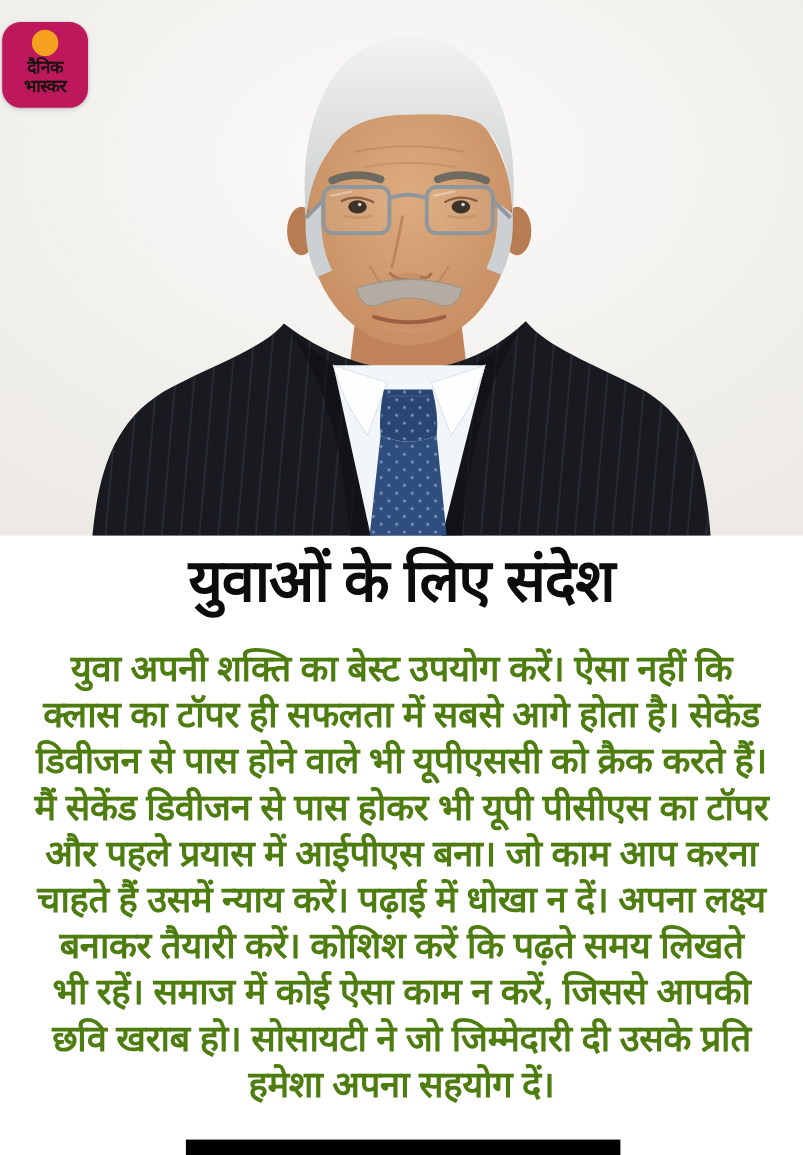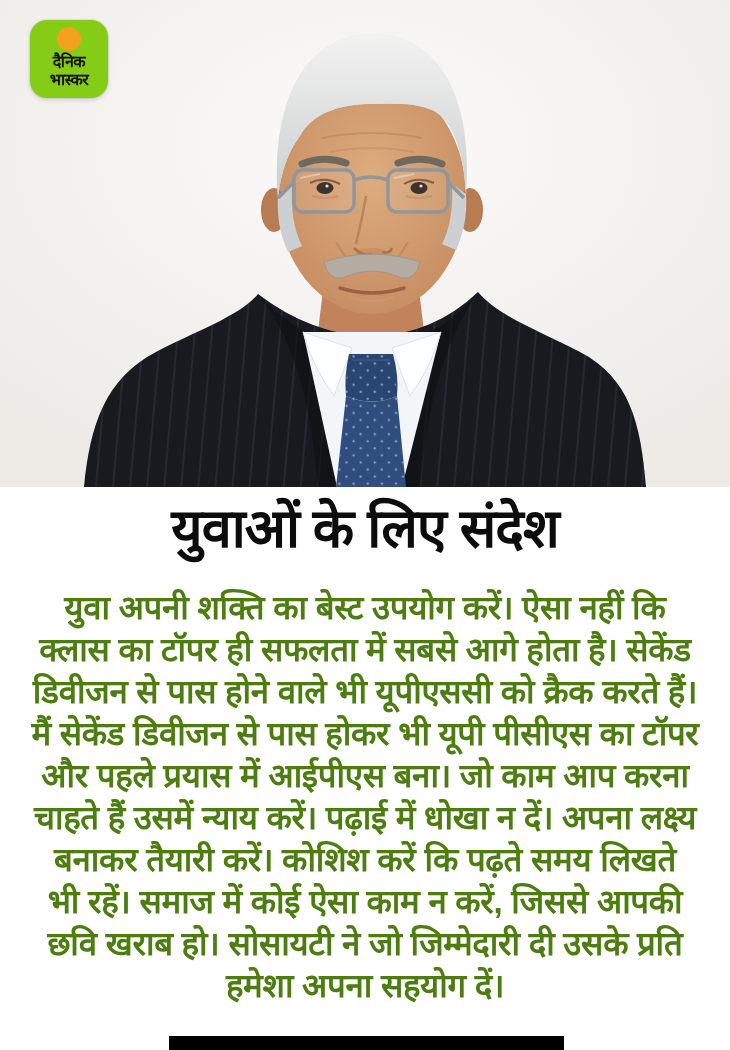--- a/index.html
+++ b/index.html
@@ -5,21 +5,21 @@
   html,body{margin:0;padding:0;background:#ffffff;}
   .canvas{
     position:relative;width:730px;height:1050px;overflow:hidden;background:#ffffff;
     font-family:"Liberation Sans","DejaVu Sans",sans-serif;
   }
   
   .photo{position:absolute;top:0;left:0;width:730px;height:487px;}
   .photo svg{display:block;}
   
   .logo{
-    position:absolute;top:20px;left:30px;width:78px;height:78px;background:#84cc16;
+    position:absolute;top:20px;left:2px;width:78px;height:78px;background:#be185d;
     border-radius:17px;box-sizing:border-box;padding-top:6px;
     box-shadow:0 0 0 1px rgba(0,0,0,.06),0 2px 5px rgba(0,0,0,.14);
     display:flex;flex-direction:column;align-items:center;
   }
   .logo-sun{display:block;margin-bottom:1px;}
   .logo-text{display:flex;flex-direction:column;text-align:center;font-weight:bold;
     font-size:16px;line-height:18px;letter-spacing:-0.5px;color:#16130f;}
   
   .content{position:absolute;top:487px;left:0;width:730px;text-align:center;color:#0c0c0c;}
   .headline{margin:6px 0 0 0;font-size:54px;line-height:1.3;font-weight:bold;letter-spacing:-1px;}

